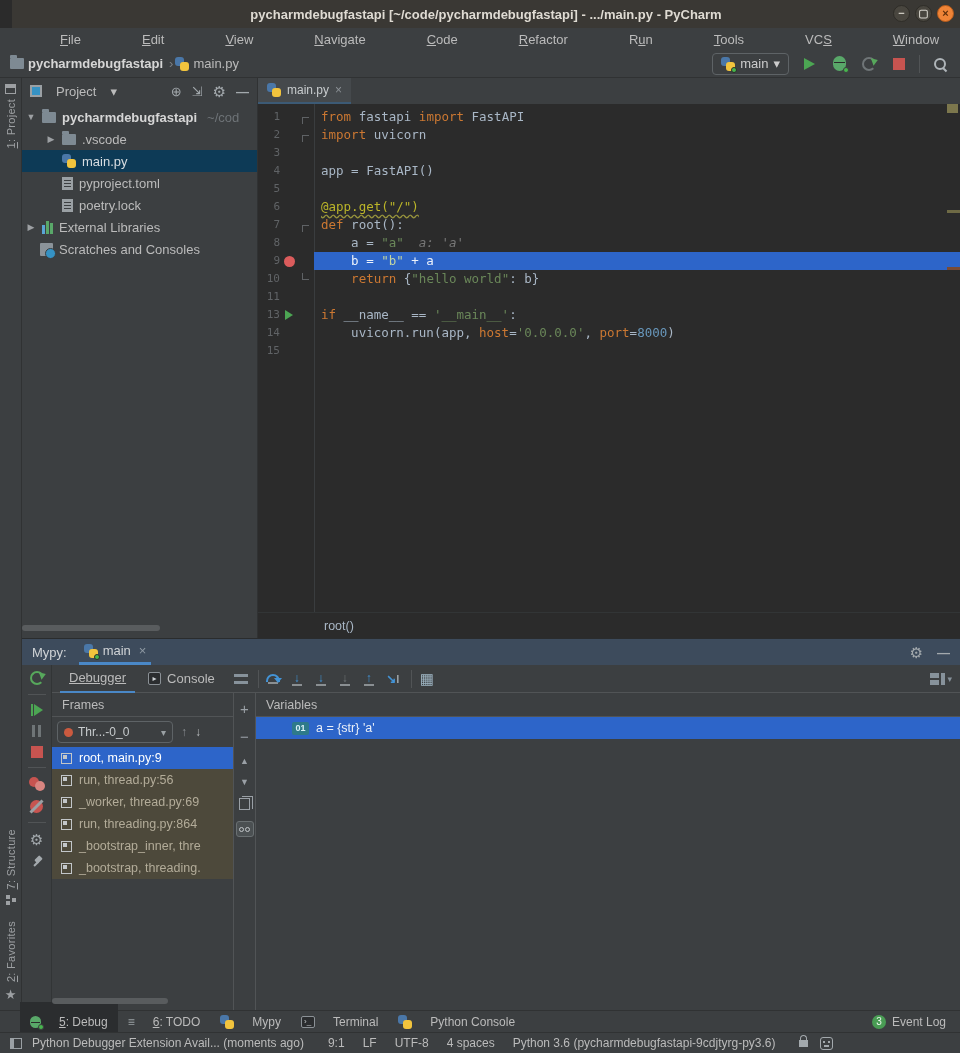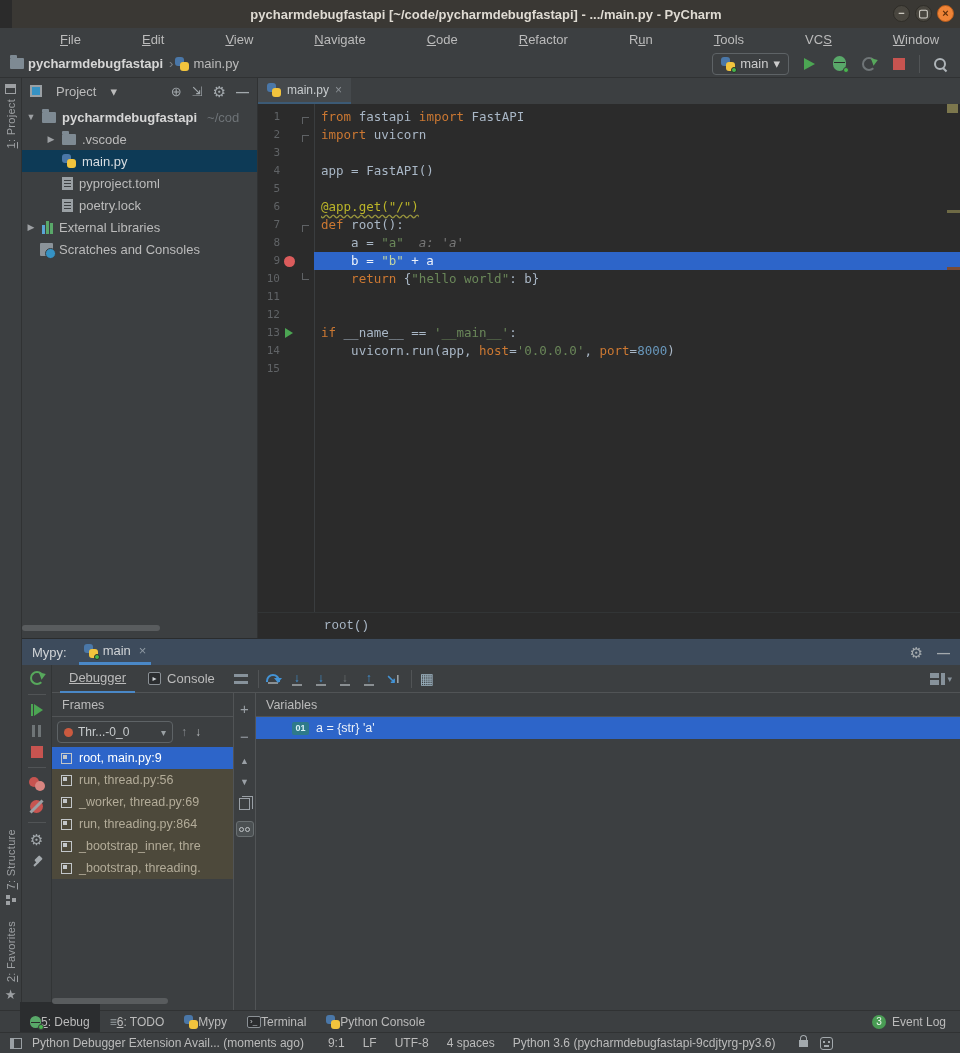--- a/index.html
+++ b/index.html
@@ -100,21 +100,21 @@
   .fe { width:7px; height:7px; border-left:1px solid #5f6265; border-bottom:1px solid #5f6265; margin-bottom:6px; }
   .codetext { flex:1; white-space:pre; color:#a9b7c6; padding-left:7px; }
   .cl.exec .codetext { background:#2d65c9; color:#ecf2fb; }
   .cl.exec .str { color:#c3d6a2; }
   .kw { color:#cc7832; } .str { color:#6a8759; } .num { color:#6897bb; }
   .dec { color:#bbb529; text-decoration:underline wavy #99953c; text-underline-offset:3px; }
   .hint { color:#787878; font-style:italic; }
   .m-warnbox { position:absolute; right:2px; top:0px; width:11px; height:9px; background:#7c774d; }
   .m-dash1 { position:absolute; right:0; top:106px; width:13px; height:3px; background:#6e6a45; }
   .m-dash2 { position:absolute; right:0; top:163px; width:13px; height:3px; background:#7a4b35; }
-  .ebread { height:26px; flex:none; background:#2b2b2b; border-top:1px solid #323536; display:flex; align-items:center; padding-left:66px; color:#a9b7c6; font-size:12.5px;font-family:Liberation Mono, monospace; }
+  .ebread { height:26px; flex:none; background:#2b2b2b; border-top:1px solid #323536; display:flex; align-items:center; padding-left:66px; color:#a9b7c6; font-size:12.5px; }
 
   
   .debug { height:372px; flex:none; display:flex; flex-direction:column; background:#3c3f41; border-top:1px solid #2a2c2d; font-size:13px; }
   .d-header { height:26px; flex:none; background:#3d4b5c; display:flex; align-items:center; padding:0 10px; color:#d0d3d6; }
   .d-tab { display:flex; align-items:center; gap:5px; height:26px; margin-left:12px; padding:0 5px; border-bottom:3px solid #4a88c7; }
   .d-tab .close { color:#8e99a3; margin-left:3px; }
   .d-head-right { margin-left:auto; display:flex; align-items:center; gap:14px; }
   .d-body { flex:1; display:flex; min-height:0; }
   .d-lstrip { width:30px; flex:none; border-right:1px solid #323536; display:flex; flex-direction:column; align-items:center; padding-top:6px; gap:9px; }
   .lsep { width:18px; height:1px; background:#515456; }
@@ -172,21 +172,21 @@
   .mid-oo i { width:5px; height:5px; border:1.5px solid #c2c6c9; border-radius:50%; }
   .copyico { width:11px; height:12px; border:1px solid #9aa0a6; position:relative; }
   .copyico:before { content:""; position:absolute; left:2px; top:-3px; width:10px; height:12px; border-top:1px solid #9aa0a6; border-right:1px solid #9aa0a6; }
 
   .vars { flex:1; display:flex; flex-direction:column; min-width:0; }
   .v-row { height:22px; display:flex; align-items:center; gap:7px; padding-left:36px; background:#2d65c9; color:#eaf0f9; font-size:12.5px; }
   .badge01 { width:17px; height:13px; background:#2e7a8a; color:#d9f2f7; font-size:9px; font-weight:bold; text-align:center; line-height:13px; border-radius:2px; flex:none; }
 
   
   .bbar { height:22px; flex:none; background:#3c3f41; border-top:1px solid #303233; display:flex; align-items:center; padding-left:20px; font-size:12px; color:#bbbbbb; }
-  .bitem { height:40px; display:flex; align-items:center; gap:0; padding:0 10px; }
+  .bitem { height:40px; display:flex; align-items:center; gap:18px; padding:0 10px; }
   .bitem.active { background:#2b2d2f; }
   .todoico { color:#9aa0a4; font-size:12px; }
   .eventlog { margin-left:auto; display:flex; align-items:center; gap:6px; padding-right:14px; }
   .evbadge { width:14px; height:14px; border-radius:50%; background:#499c54; color:#eaf6ec; font-size:10px; line-height:14px; text-align:center; }
   .sbar { height:21px; flex:none; background:#3c3f41; border-top:1px solid #303233; display:flex; align-items:center; gap:0; padding:0 10px; font-size:12px; color:#bbbbbb; }
   .sbar .seg { margin-right:18px; white-space:nowrap; }
   .sbar .msg { margin-right:24px; }
   .twtoggle { width:12px; height:11px; border:1px solid #9aa0a4; position:relative; margin-right:10px; }
   .twtoggle:before { content:""; position:absolute; left:0; top:0; bottom:0; width:3px; background:#9aa0a4; }
   .lockico { width:9px; height:7px; background:#a3a9ad; position:relative; margin:0 12px 0 6px; }
@@ -457,28 +457,20 @@
 
             <div class="cl">
               <span class="gut">
                   <span class="n">11</span>
                   <span class="mark"></span>
                   <span class="fold"></span>
                 </span>
               <span class="codetext"><span></span></span>
             </div>
 
-            <div class="cl">
-              <span class="gut">
-                  <span class="n">12</span>
-                  <span class="mark"></span>
-                  <span class="fold"></span>
-                </span>
-              <span class="codetext"><span></span></span>
-            </div>
 
             <div class="cl">
               <span class="gut">
                   <span class="n">13</span>
                   <span class="mark">
                     <span class="runarrow"></span>
                   </span>
                   <span class="fold"></span>
                 </span>
               <span class="codetext"><span class="kw">if </span><span>__name__ == </span><span class="str">'__main__'</span><span>:</span></span>

